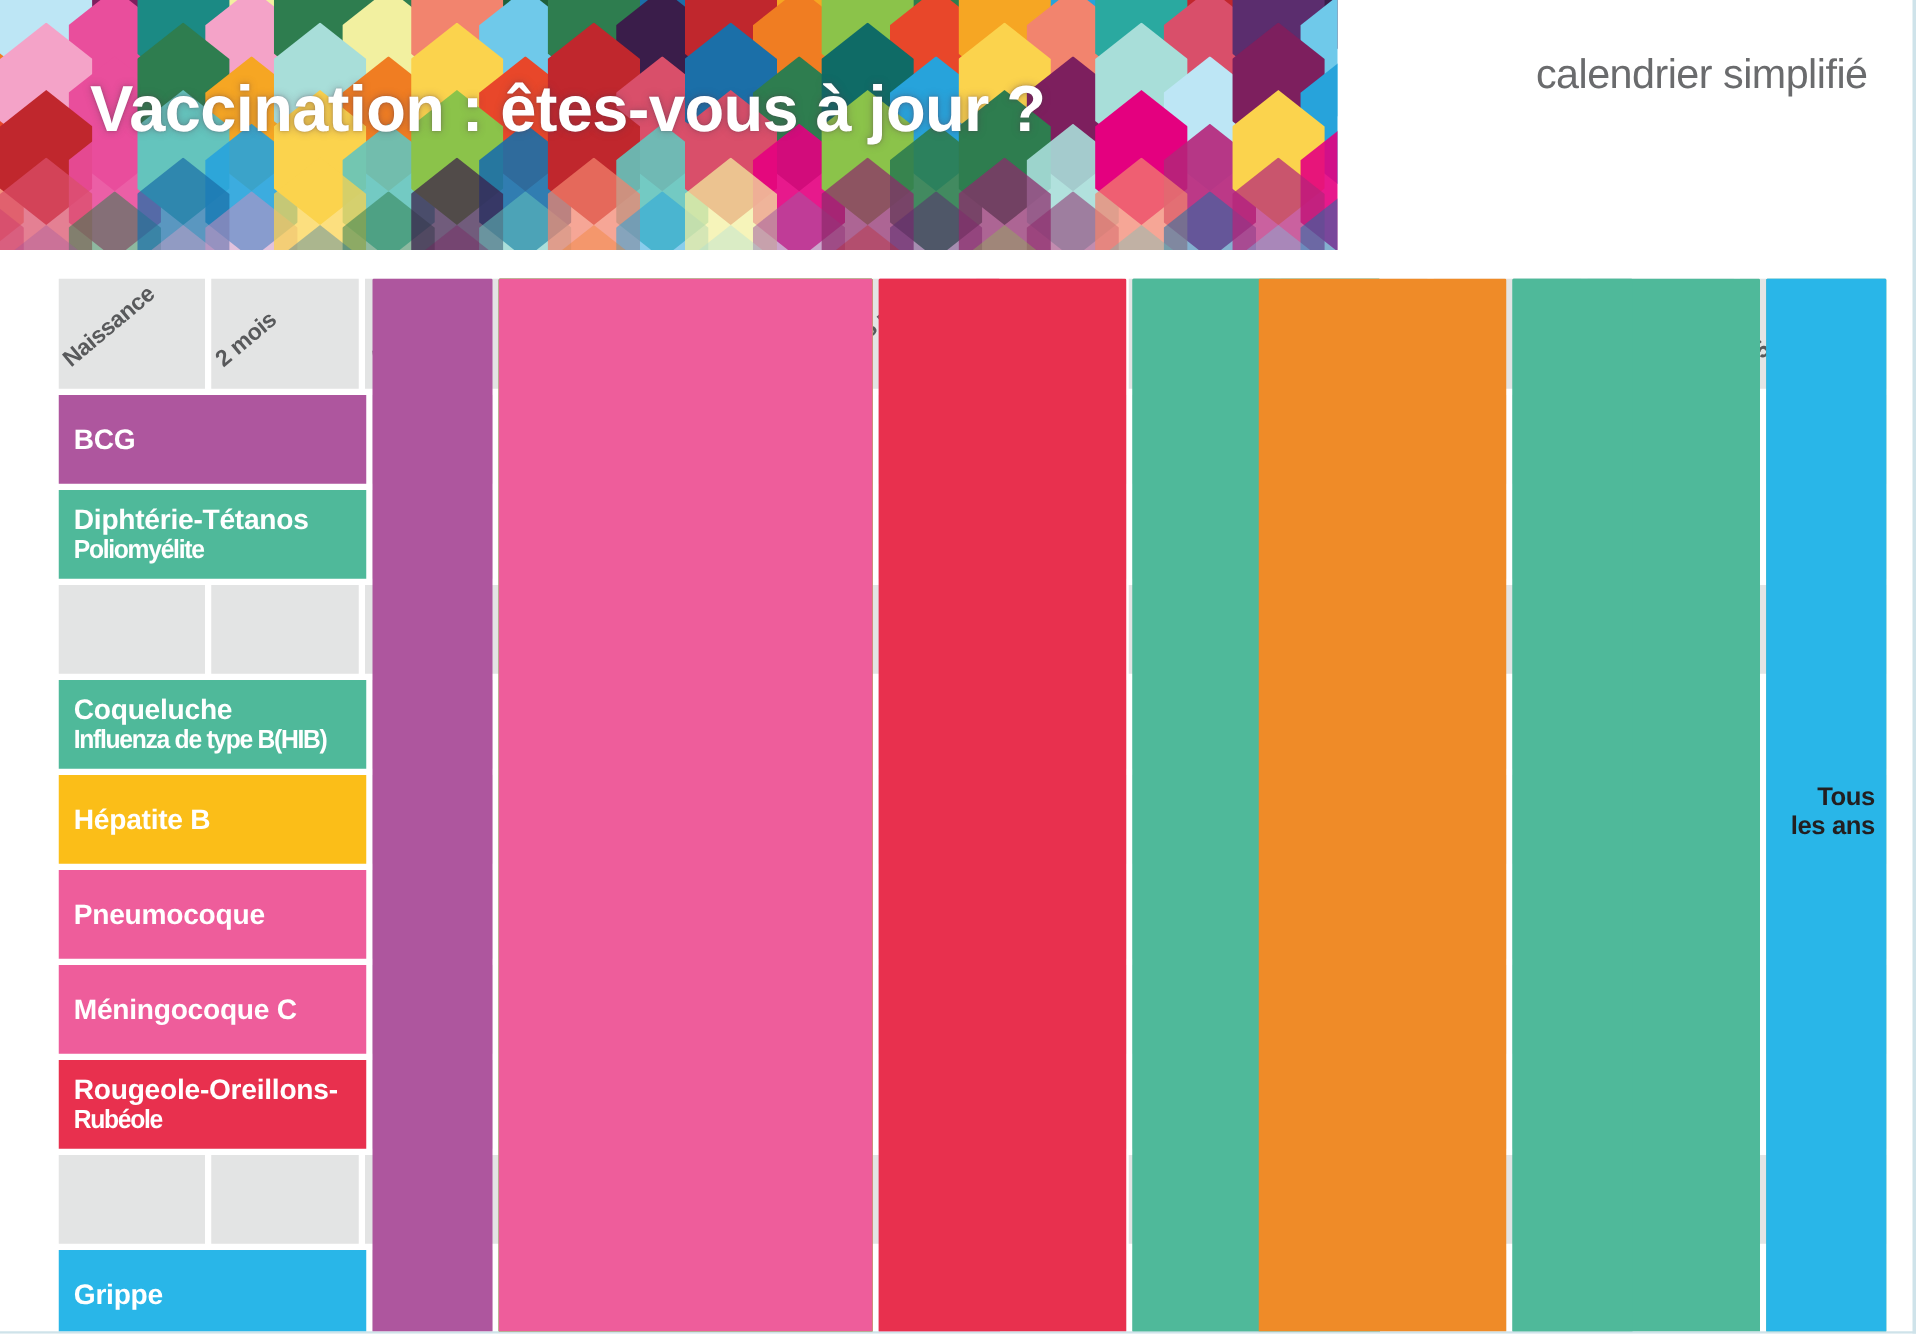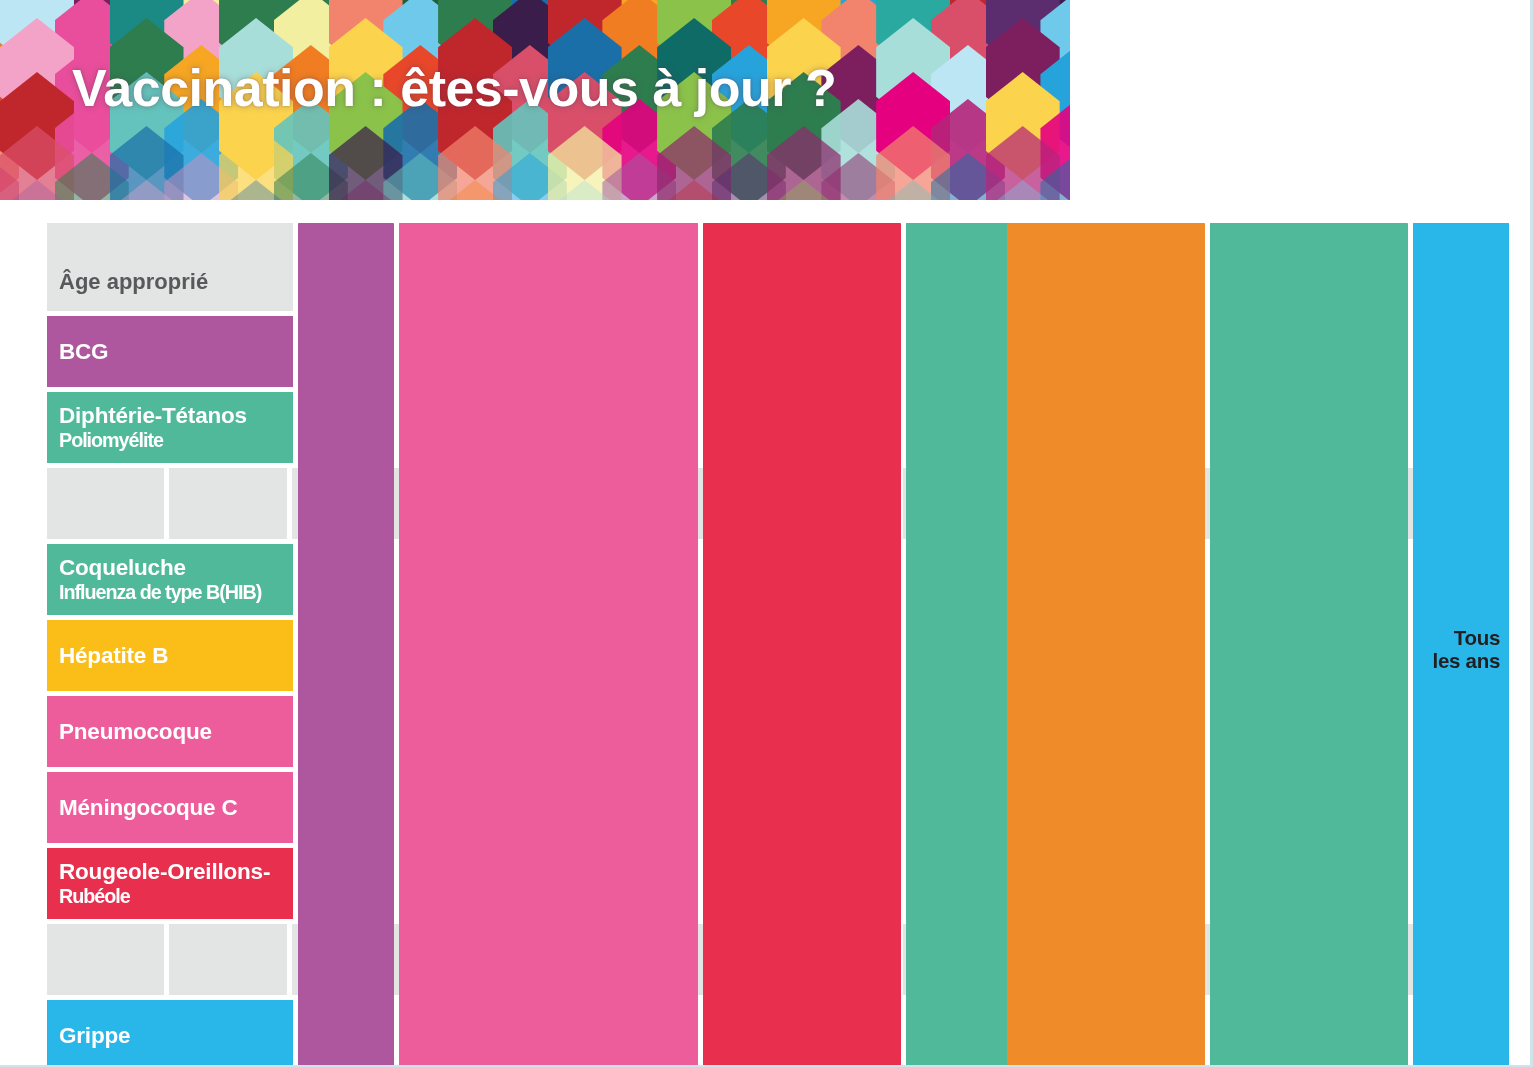--- a/index.html
+++ b/index.html
@@ -328,28 +328,26 @@
         <div class="dia" style="left: 547.6px; top: 180px; background: rgb(168, 222, 217); opacity: 0.36;"></div>
         <div class="dia" style="left: 657.12px; top: 180px; background: rgb(192, 39, 45); opacity: 0.36;"></div>
         <div class="dia" style="left: 766.64px; top: 180px; background: rgb(139, 195, 74); opacity: 0.36;"></div>
         <div class="dia" style="left: 876.16px; top: 180px; background: rgb(100, 196, 189); opacity: 0.36;"></div>
         <div class="dia" style="left: 985.68px; top: 180px; background: rgb(111, 201, 234); opacity: 0.36;"></div>
       </div>
     <div id="header-title">Vaccination : êtes-vous à jour ?</div>
   </div>
 
   <div id="title-block">
+    <div id="subtitle-1">calendrier simplifié</div>
   </div>
 
   <div id="grid">
 
     <div class="row" id="header-row">
-      <div class="label-cell">
-        <span id="age-label">Âge approprié</span>
-      </div>
 
     <div class="cell">
           <span class="col-head-txt">Naissance</span>
         </div>
         <div class="cell">
           <span class="col-head-txt">2 mois</span>
         </div>
         <div class="cell">
           <span class="col-head-txt">4 mois</span>
         </div>

